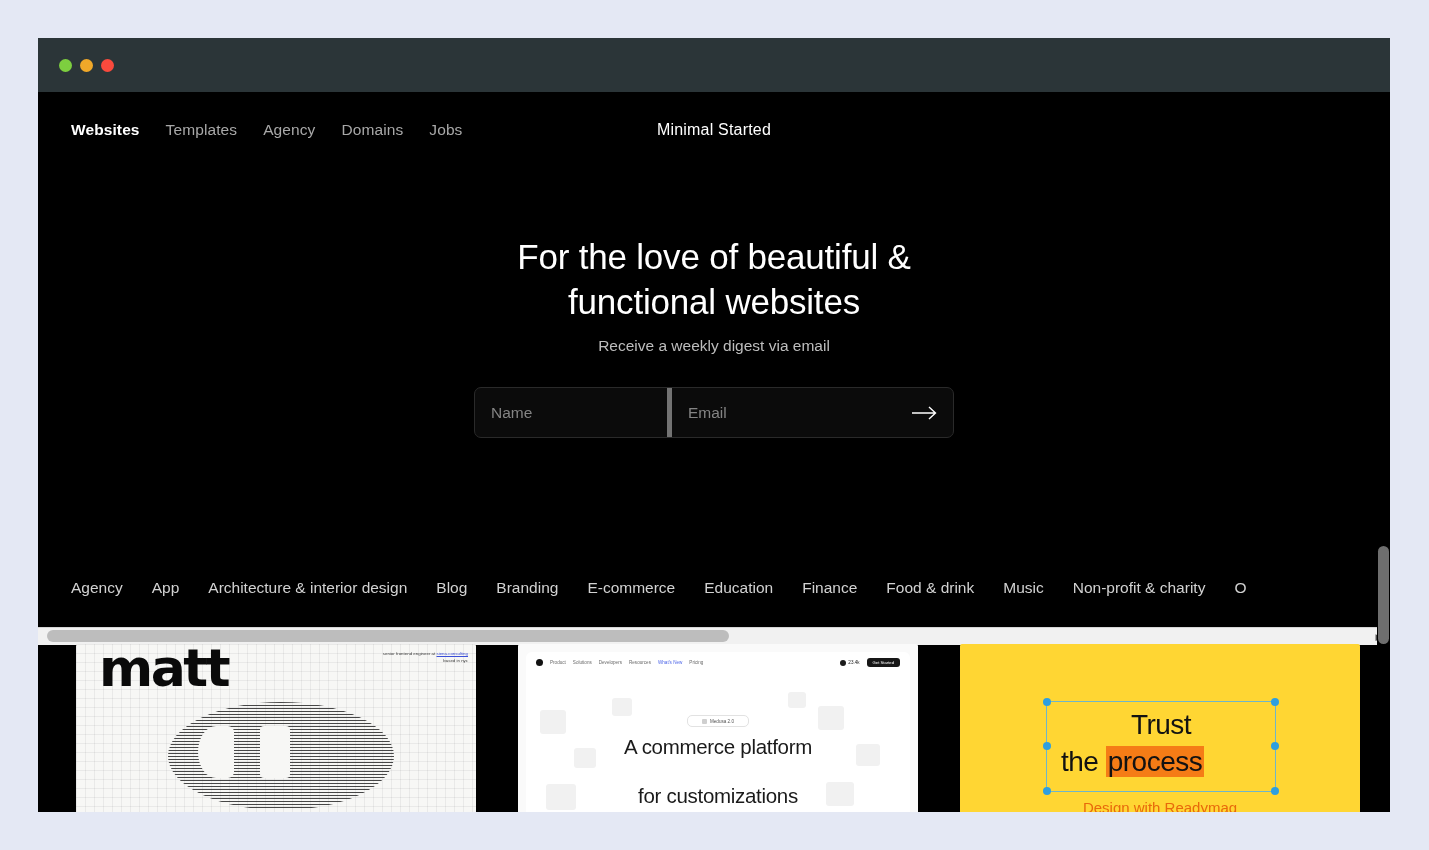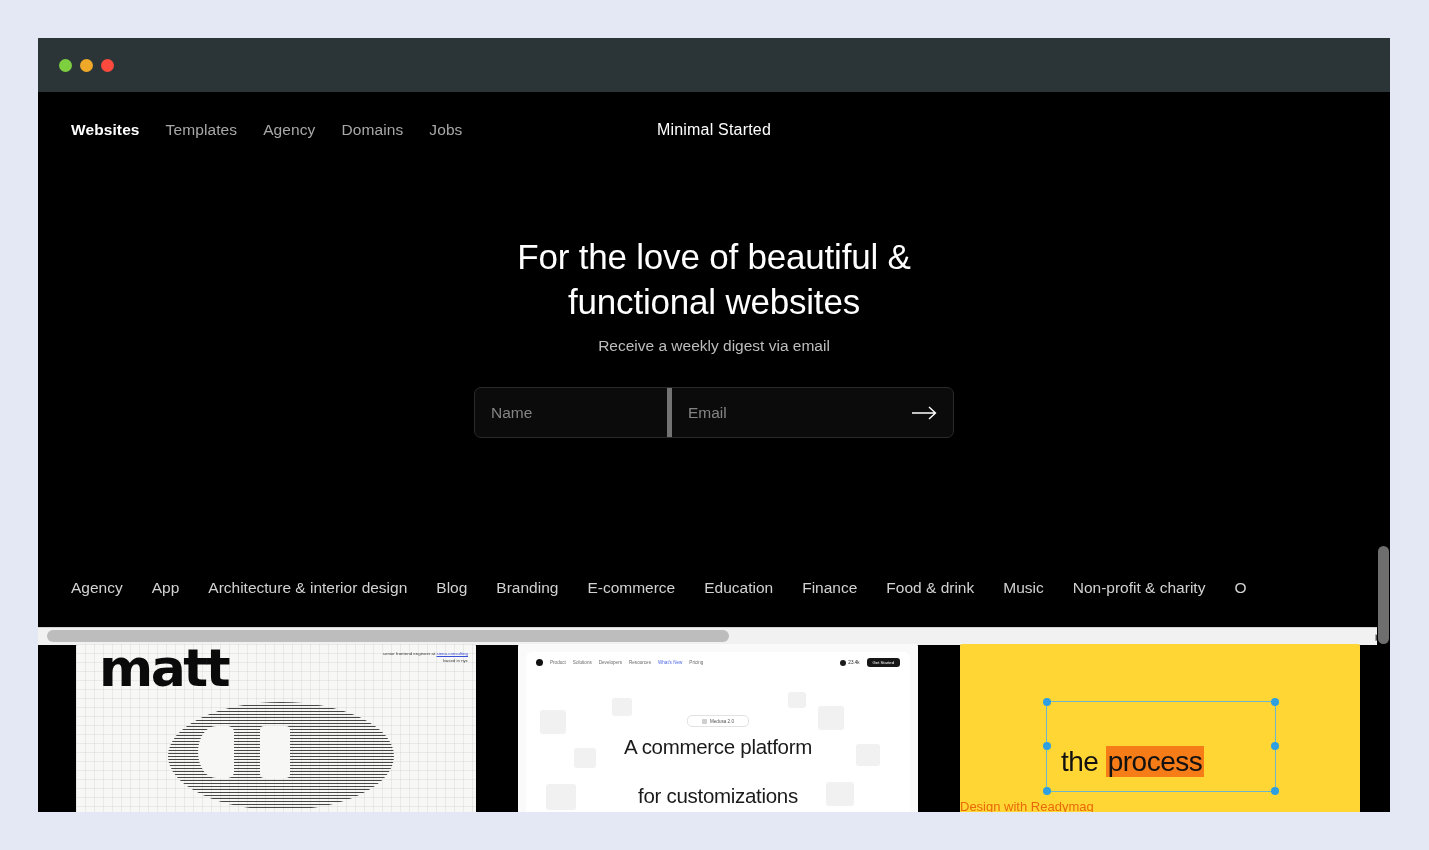--- a/index.html
+++ b/index.html
@@ -408,21 +408,22 @@
     font-size: 28px;
     color: #121212;
     letter-spacing: -.5px;
     white-space: nowrap;
   }
   .c3 .t2 .hl { background: #f57c16; padding: 0 2px; }
   .c3 .caption {
     position: absolute;
     left: 0; right: 0;
     top: 155px;
-    font-size: 13px;
+    text-align: center;
+    font-size: 15px;
     color: #e8690b;
   }
 </style>
 </head>
 <body>
 
 <div class="page">
 
   <div class="window">
 
@@ -544,20 +545,21 @@
         </div>
 
         <div class="card c3">
           <div class="sel">
             <div class="h tl"></div>
             <div class="h tr"></div>
             <div class="h ml"></div>
             <div class="h mr"></div>
             <div class="h bl"></div>
             <div class="h br"></div>
+            <div class="t1">Trust</div>
             <div class="t2"><span>the </span><span class="hl">process</span></div>
           </div>
           <div class="caption">Design with Readymag</div>
 
         </div>
 
       </div>
     </div>
   </div>
 </div>

